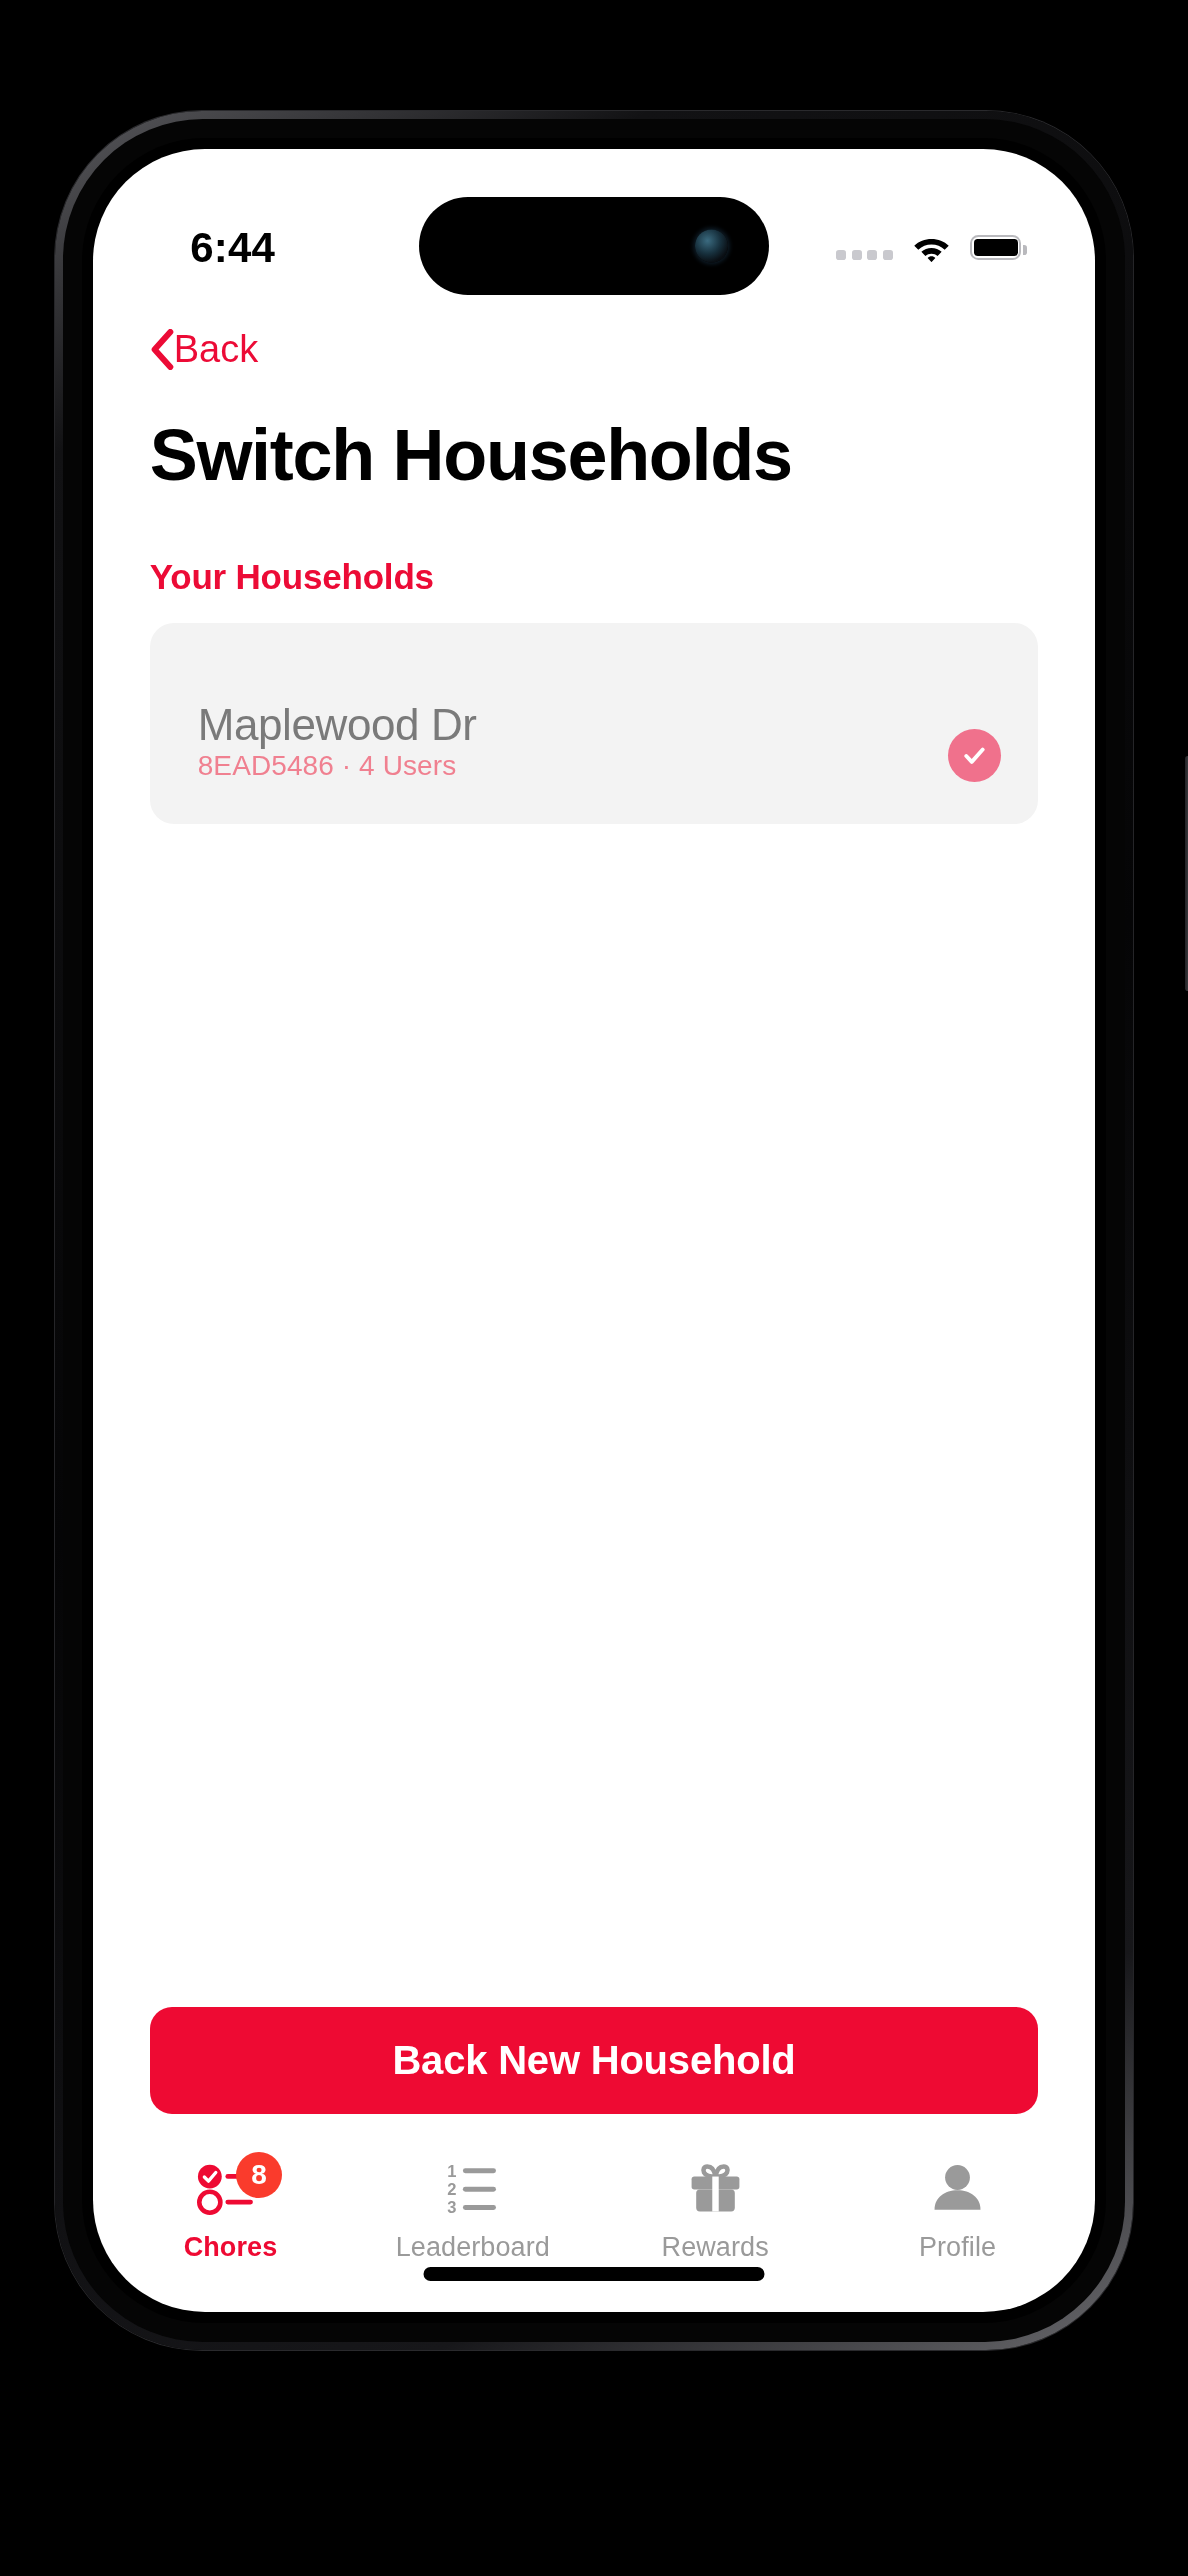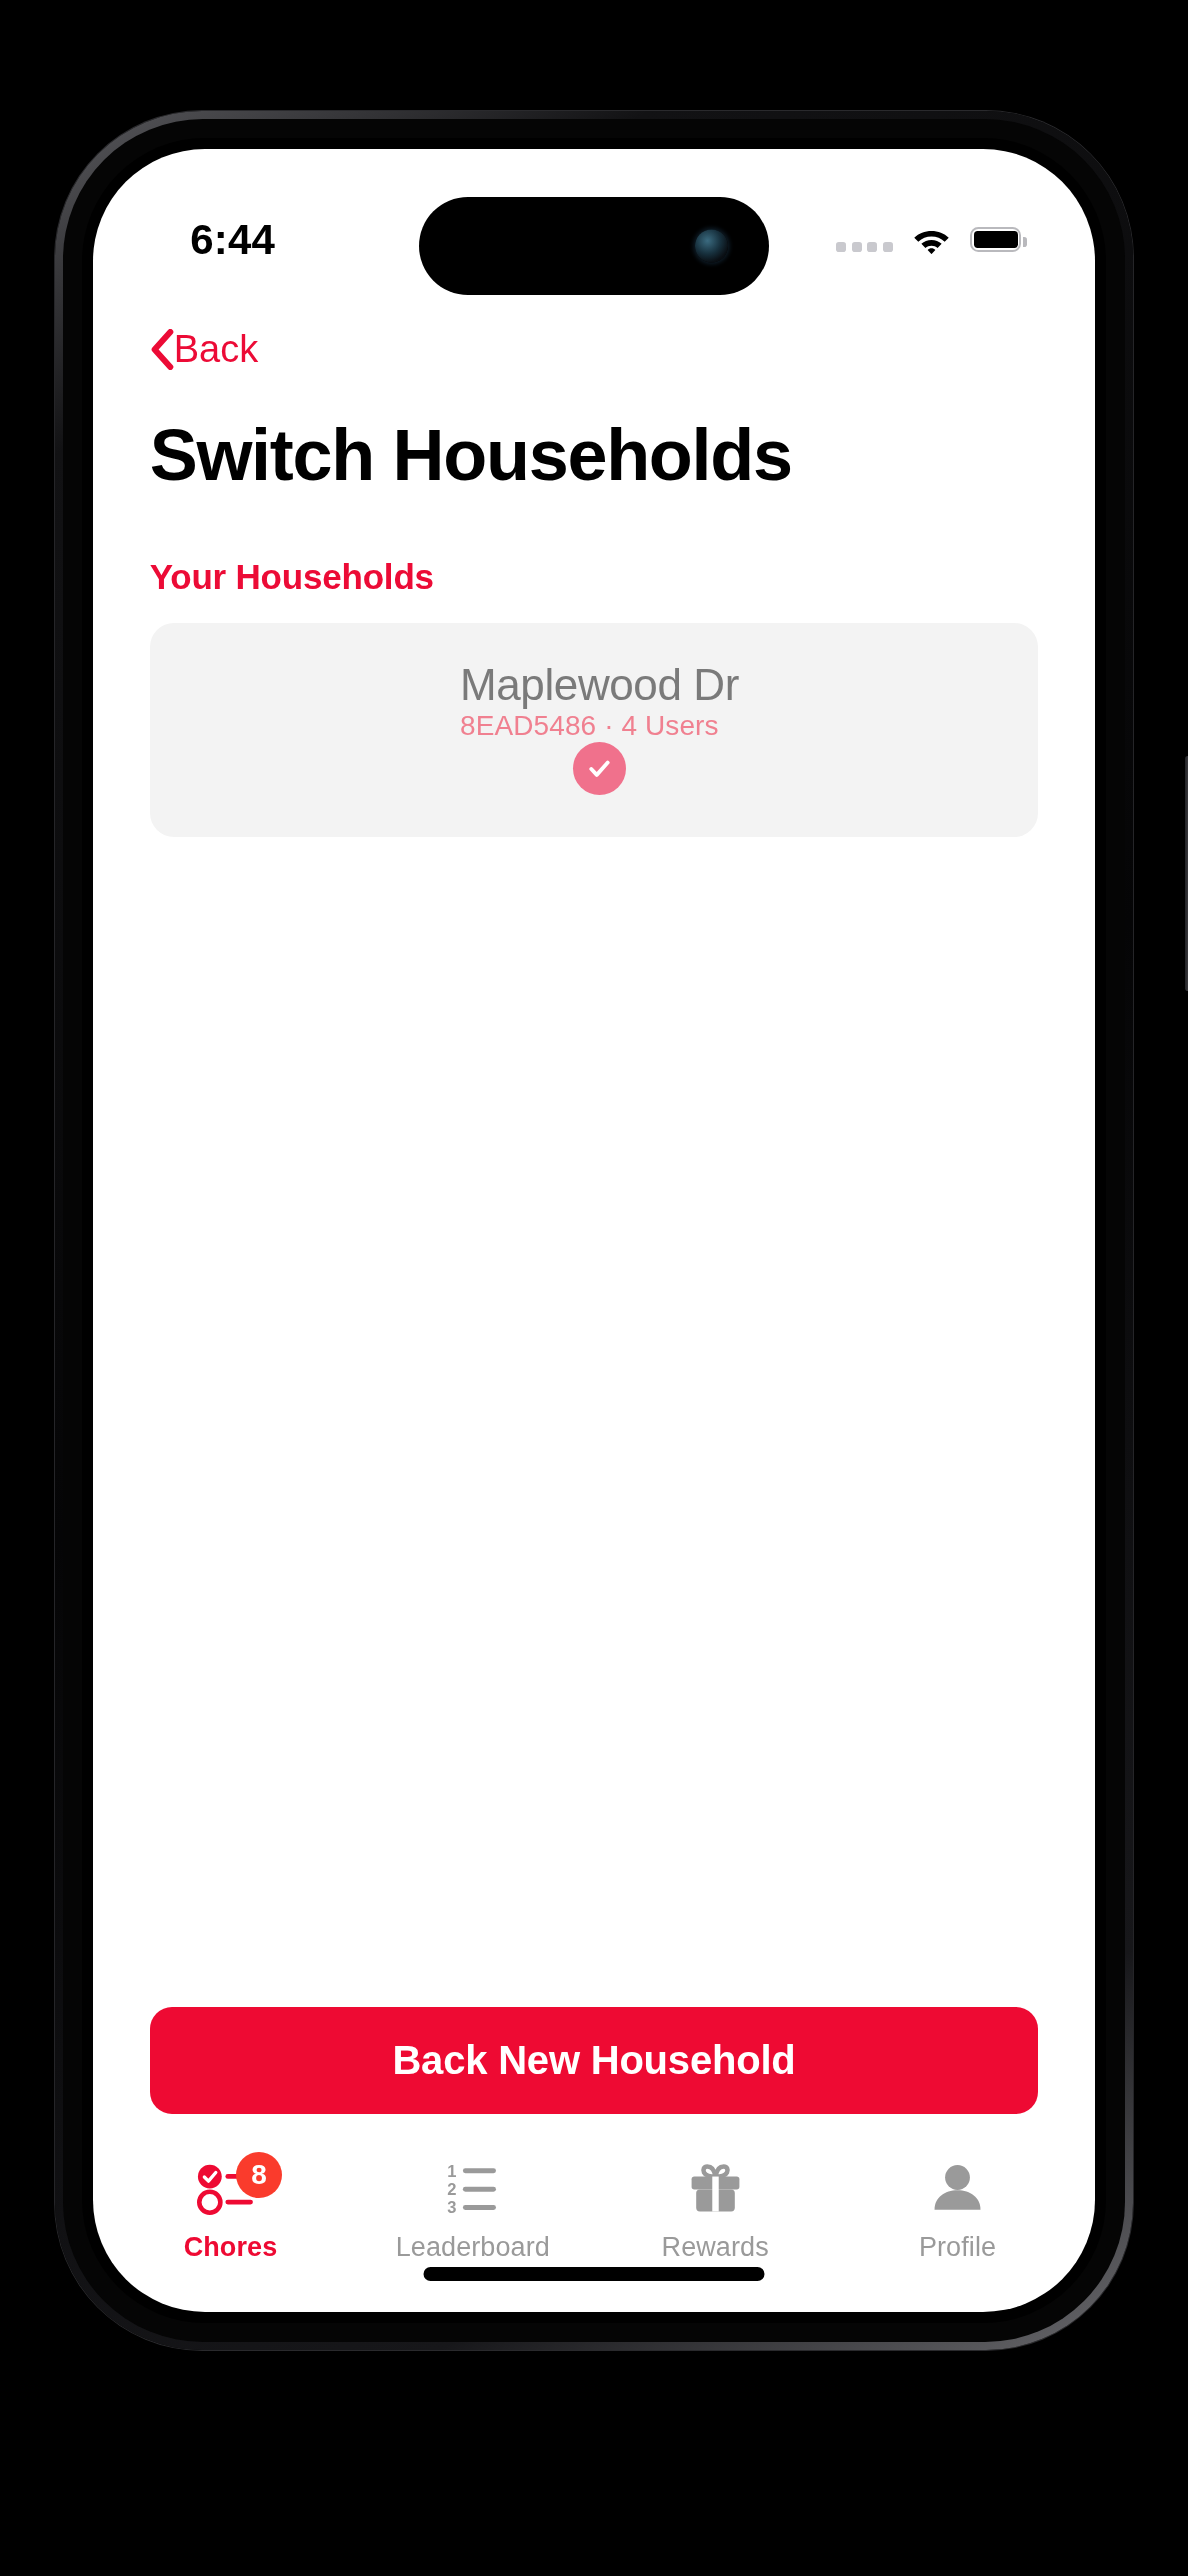--- a/index.html
+++ b/index.html
@@ -41,21 +41,21 @@
   
   .btn-side { position:absolute; background:linear-gradient(90deg,#6f6f74,#3a3a3e 60%,#232326); border-radius:2.8px; }
   .btn-action { left:50px; top:442px; width:8.3px; height:81px; }
   .btn-volup  { left:50px; top:603px; width:8.3px; height:152px; }
   .btn-voldn  { left:50px; top:788px; width:8.3px; height:152px; }
   .btn-power  { left:1130px; top:645px; width:8.3px; height:235px;
                 background:linear-gradient(270deg,#6f6f74,#3a3a3e 60%,#232326); }
 
   
   .statusbar {
-    position:absolute; left:0; top:0; width:100%; height:138px;
+    position:absolute; left:0; top:8px; width:100%; height:138px;
     display:flex; align-items:center; justify-content:space-between;
     padding:44px 74px 0 81px;
   }
   .status-time {
     font-size:42px; font-weight:600; color:#000; letter-spacing:0.2px;
     padding-left:16.6px;
   }
   .status-right { display:flex; align-items:center; gap:18.4px; }
   .cellular { display:flex; align-items:flex-end; gap:5.5px; height:24px; }
   .cellular i { display:block; width:10px; height:10px; border-radius:2.8px; background:#c9c9ce; }
@@ -95,22 +95,22 @@
 
   .section-header {
     font-size:35px; font-weight:700; color:#EC0B36;
     padding:61px 0 0 57px; letter-spacing:-0.2px;
   }
 
   .list { padding:26px 57px 0 57px; }
   .household-card {
     background:#F3F3F3; border-radius:24px;
     padding:37px 37px 42px 48px;
-    display:flex; align-items:center; justify-content:space-between;
-    min-height:201px; cursor:pointer;flex-direction:column;
+    display:flex; align-items:flex-end; justify-content:space-between;
+    min-height:201px; cursor:pointer;
   }
   .hh-name { font-size:44px; font-weight:500; color:#7A7A7A; letter-spacing:-0.4px; }
   .hh-meta { font-size:28px; color:#F08090; letter-spacing:0.1px; }
   .check-badge {
     width:53px; height:53px; border-radius:50%;
     background:#F0718C; display:flex; align-items:center; justify-content:center;
     flex:0 0 auto;
   }
 
   .spacer { flex:1 1 auto; }

